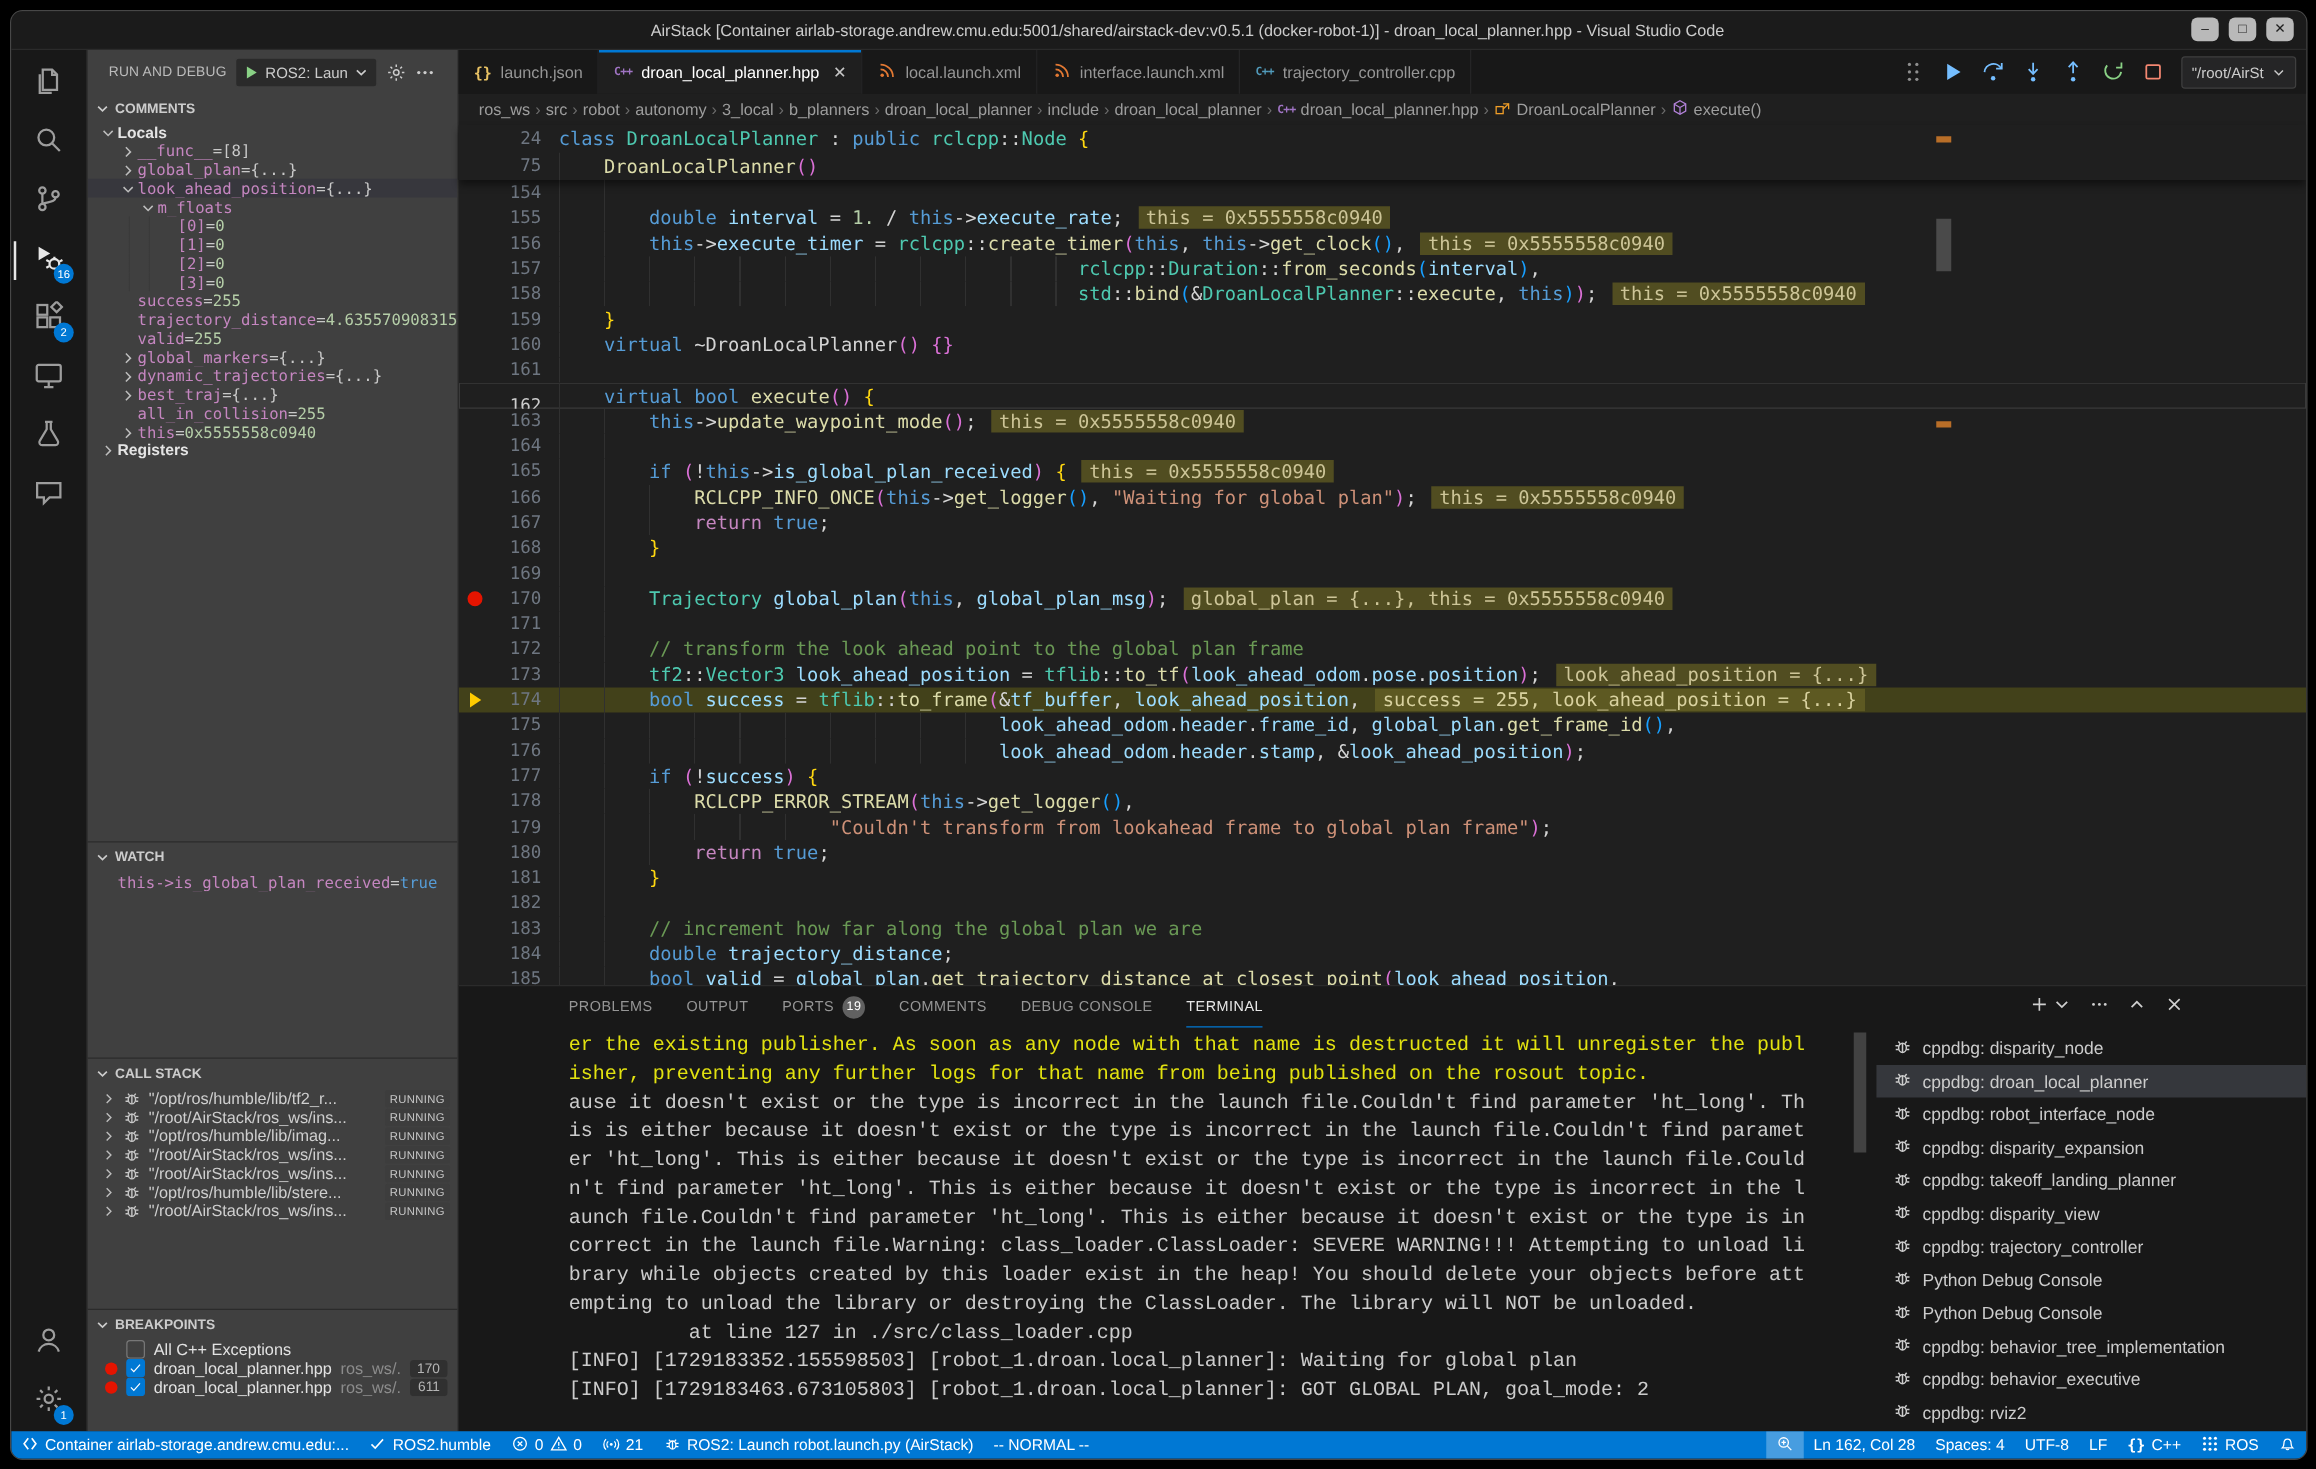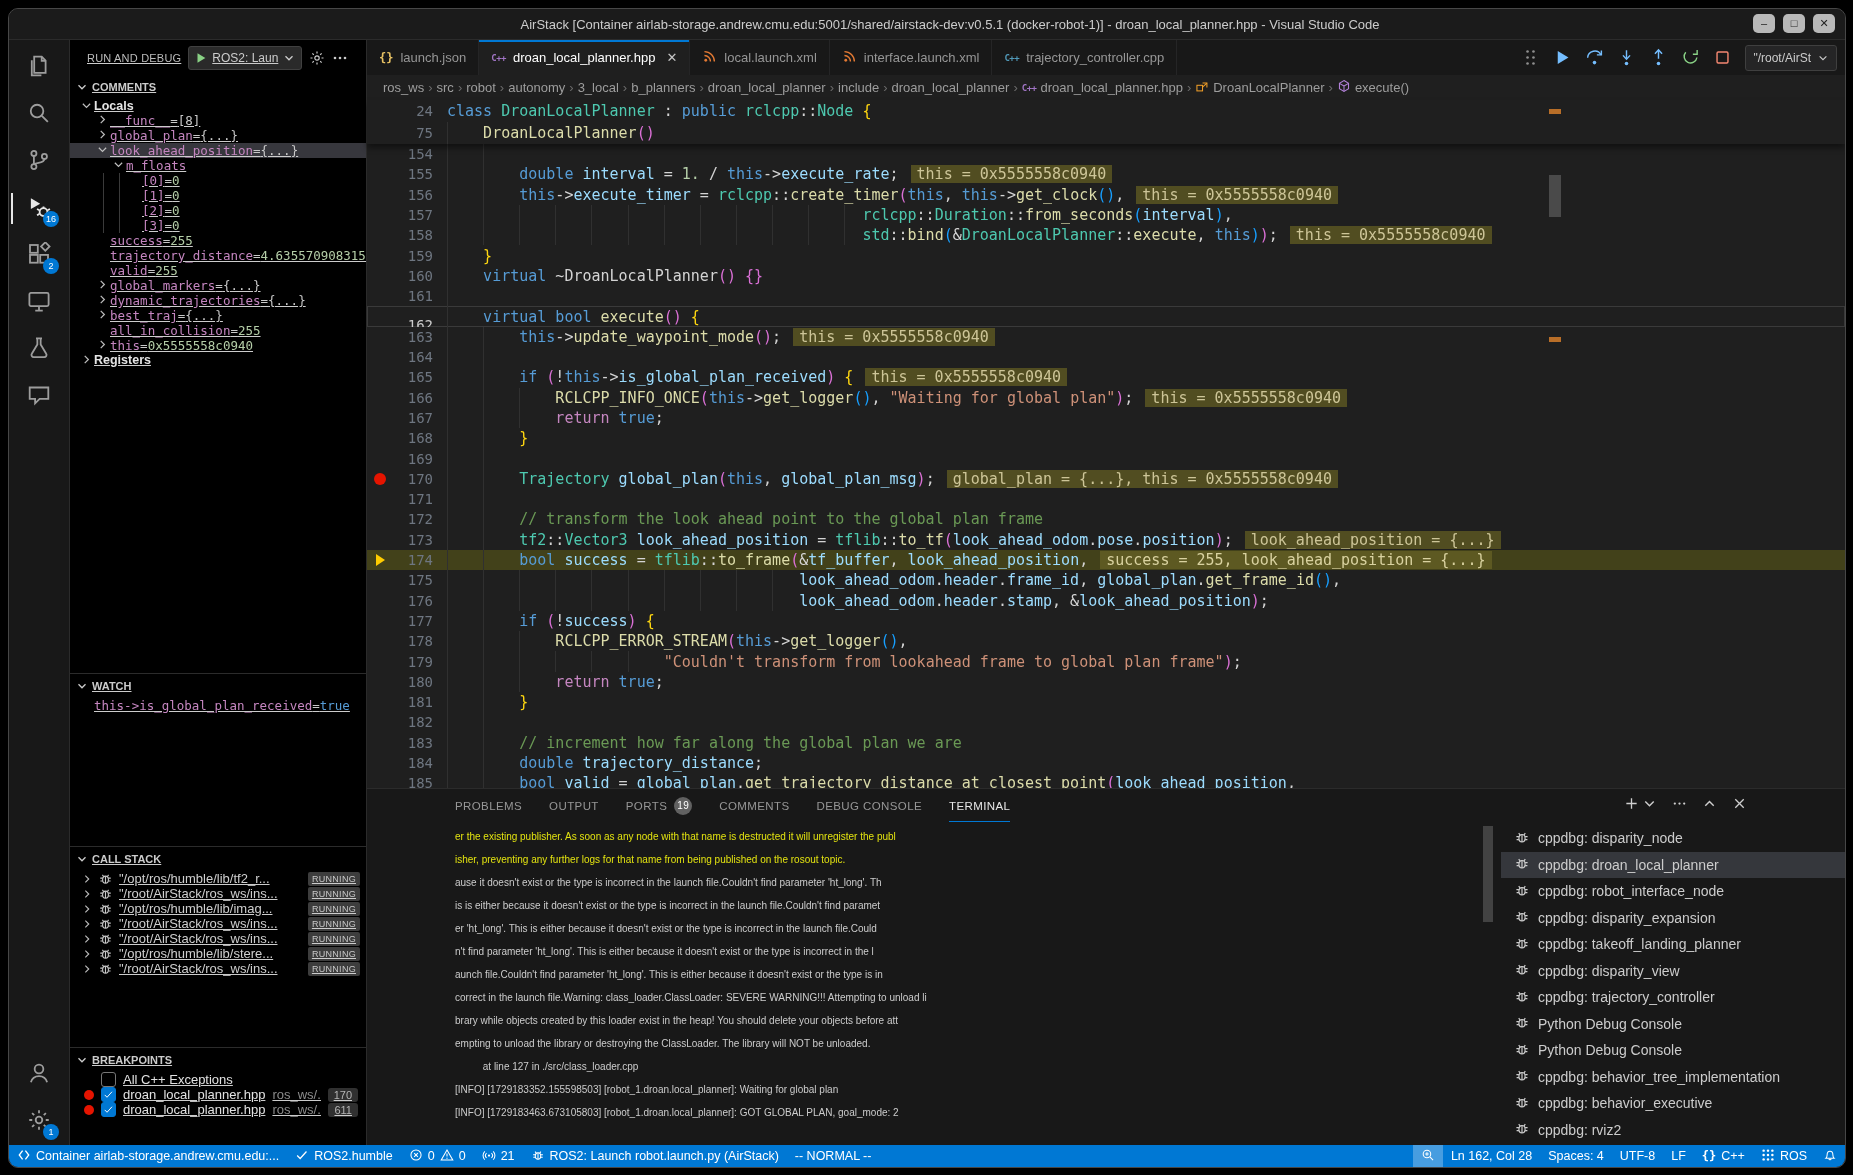--- a/index.html
+++ b/index.html
@@ -12,35 +12,35 @@
   
   .main{flex:1;display:flex;min-height:0;}
   .activitybar{flex:0 0 60px;background:#181818;border-right:1px solid #2b2b2b;display:flex;flex-direction:column;align-items:center;padding-top:4px;}
   .act{width:56px;height:47px;position:relative;display:flex;align-items:center;justify-content:center;color:#9d9d9d;}
   .act svg{width:24px;height:24px;}
   .act.active{color:#e7e7e7;}
   .act.active::before{content:"";position:absolute;left:0;top:8px;bottom:8px;width:2px;background:#e7e7e7;}
   .abadge{position:absolute;right:8px;bottom:5px;min-width:16px;height:16px;border-radius:9px;background:#0078d4;color:#fff;font-size:9px;display:flex;align-items:center;justify-content:center;padding:0 3px;box-sizing:border-box;}
   .act-spacer{flex:1;}
   
-  .sidebar{flex:0 0 296px;background:#000000;border-right:1px solid #2b2b2b;display:flex;flex-direction:column;min-height:0;color:#cccccc;overflow:hidden;text-decoration:underline;}
+  .sidebar{flex:0 0 296px;background:#404040;border-right:1px solid #2b2b2b;display:flex;flex-direction:column;min-height:0;color:#cccccc;overflow:hidden;}
   .sb-header{flex:0 0 35px;display:flex;align-items:center;gap:7px;padding:0 6px 0 17px;}
   .sb-title{font-size:11px;color:#bcbcbc;white-space:nowrap;letter-spacing:.2px;}
   .launch-box{display:flex;align-items:center;gap:4px;background:#2a2a2a;border:1px solid #404040;border-radius:3px;height:22px;padding:0 5px;font-size:12px;color:#cccccc;}
   .launch-box svg{width:14px;height:14px;}
   .hicon{color:#cccccc;display:flex;align-items:center;}
   .hicon svg{width:16px;height:16px;}
   .section{display:flex;flex-direction:column;min-height:0;border-top:1px solid #2b2b2b;overflow:hidden;}
   .sec-head{flex:0 0 24px;display:flex;align-items:center;gap:3px;padding-left:5px;font-size:11px;font-weight:bold;color:#cccccc;}
   .sec-head svg{width:14px;height:14px;color:#cccccc;}
   .sec-vars{flex:0 0 598px;border-top:none;}
   .sec-watch{flex:0 0 172px;}
   .sec-stack{flex:0 0 200px;}
   .sec-bp{flex:1;}
-  .vrow{flex:0 0 22px;display:flex;align-items:flex-start;font-family:"DejaVu Sans Mono",monospace;font-size:12.5px;white-space:nowrap;overflow:hidden;}
+  .vrow{flex:0 0 22px;display:flex;align-items:flex-end;font-family:"DejaVu Sans Mono",monospace;font-size:12.5px;white-space:nowrap;overflow:hidden;}
   .vrow .tw{flex:0 0 16px;display:flex;justify-content:center;color:#bdbdbd;}
   .vrow .tw svg{width:13px;height:13px;}
   .vrow.selected{background:#37373d;}
   .scopelbl{font-family:"Liberation Sans",sans-serif;font-weight:bold;font-size:12.5px;color:#e4e4e4;}
   .vname{color:#c586c0;}
   .vpunct{color:#c9c9c9;}
   .vnum{color:#b5cea8;}
   .vval{color:#c9c9c9;}
   .vtrue{color:#569cd6;}
   .g2{background-image:linear-gradient(#3a3a3a,#3a3a3a),linear-gradient(#3a3a3a,#3a3a3a);background-size:1px 100%,1px 100%;background-position:33px 0,49px 0;background-repeat:no-repeat;}
@@ -110,21 +110,21 @@
   
   .panel{flex:0 0 356px;border-top:1px solid #2b2b2b;background:#181818;display:flex;flex-direction:column;min-height:0;}
   .panel-head{flex:0 0 33px;display:flex;align-items:center;padding-left:88px;position:relative;}
   .ptab{height:100%;display:flex;align-items:center;gap:7px;margin-right:27px;font-size:11.5px;color:#969696;letter-spacing:.4px;box-sizing:border-box;}
   .ptab.active{color:#e7e7e7;box-shadow:inset 0 -1px 0 #0078d4;}
   .pbadge{background:#616161;color:#fff;border-radius:9px;min-width:18px;height:18px;font-size:10px;display:flex;align-items:center;justify-content:center;}
   .pactions{position:absolute;right:98px;top:0;height:100%;display:flex;align-items:center;gap:15px;color:#cfcfcf;}
   .pactions svg{width:15px;height:15px;}
   .pa-group{display:flex;align-items:center;gap:3px;}
   .panel-body{flex:1;display:flex;min-height:0;position:relative;}
-  .terminal{flex:1;padding:3px 0 0 88px;font-family:Liberation Sans, sans-serif;font-size:10px;line-height:23px;color:#cccccc;overflow:hidden;}
+  .terminal{flex:1;padding:3px 0 0 88px;font-family:Liberation Mono, monospace;font-size:16px;line-height:23px;color:#cccccc;overflow:hidden;}
   .tline{white-space:pre;}
   .tline.y{color:#e2e210;}
   .tthumb{position:absolute;left:1116px;top:4px;width:10px;height:96px;background:#424242;}
   .sessions{flex:0 0 344px;padding-top:3px;overflow:hidden;}
   .srow{height:26.5px;display:flex;align-items:center;gap:8px;padding-left:13px;font-size:14px;color:#cccccc;white-space:nowrap;overflow:hidden;}
   .srow.selected{background:#35373c;}
   .srow svg{width:16px;height:16px;color:#cdcdcd;flex:0 0 16px;}
   
   .statusbar{flex:0 0 22px;background:#0078d4;display:flex;justify-content:space-between;color:#ffffff;font-size:12.5px;overflow:hidden;}
   .sbside{display:flex;align-items:stretch;}

